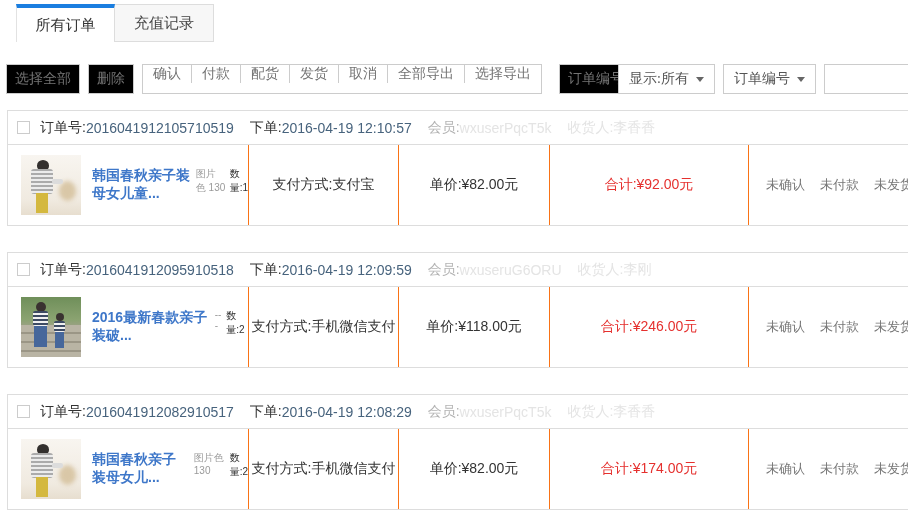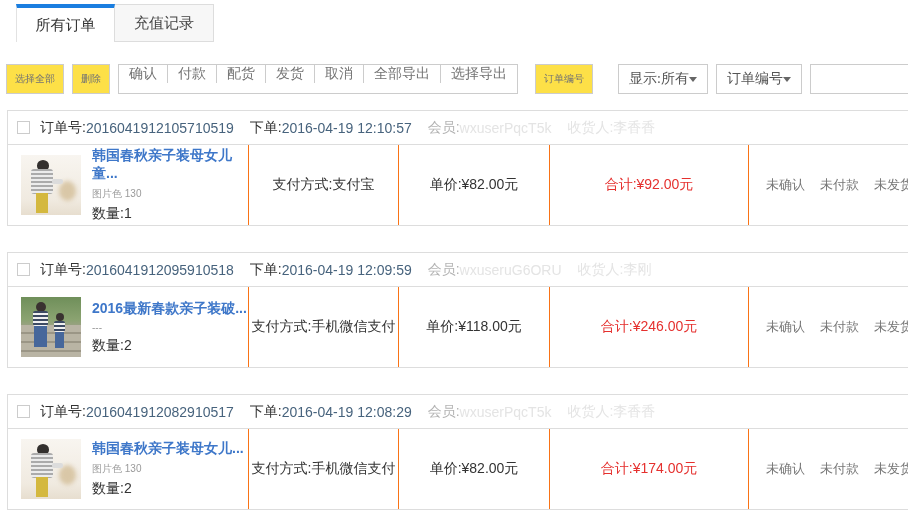--- a/index.html
+++ b/index.html
@@ -17,34 +17,34 @@
   .tab.active {
     background:#fff; border-top:4px solid #1a7ee0;
     border-left:1px solid #e2e2e2; border-right:1px solid #ddd;
   }
   .tab.inactive {
     background:#f7f7f7; border:1px solid #ddd; border-left:none; color:#444;font-family:Liberation Mono, monospace;
   }
   
   .toolbar { position:relative; display:flex; align-items:center; margin:22px 0 0 6px; height:30px; }
   .btn {
-    height:30px; padding:0 8px; border:1px solid #ccc; background:#fde047;
-    color:#737373; font-size:10px; margin-right:8px; cursor:pointer;
+    height:30px; padding:0 8px; border:1px solid #ccc; background:#000000;
+    color:#737373; font-size:14px; margin-right:8px; cursor:pointer;
     font-family:inherit;
   }
   .btn-group { display:flex; border:1px solid #ccc; margin-right:17px; height:30px; align-items:flex-start; }
   .btn-group .gbtn {
     border:none; border-right:1px solid #ccc; background:#fff; color:#737373;
     font-size:14px; padding:0 10px; cursor:pointer; font-family:inherit;
   }
   .btn-group .gbtn:last-child { border-right:none; }
   .toolbar-right { position:absolute; left:612px; top:0; display:flex; gap:8px; align-items:center; }
   .dropdown {
     height:30px; padding:0 10px; border:1px solid #ccc; background:#fff;
-    color:#555; font-size:14px; display:flex; align-items:center; 
+    color:#555; font-size:14px; display:flex; align-items:center; gap:7px;
     cursor:pointer; font-family:Liberation Serif, serif; white-space:nowrap;
   }
   .caret { width:0; height:0; border-left:4px solid transparent; border-right:4px solid transparent; border-top:5px solid #666; }
   .search-input { height:30px; width:150px; border:1px solid #ccc; padding:0 6px; font-size:14px; font-family:inherit; }
   
   .orders { margin-top:16px; }
   .order-block { width:940px; margin:0 0 26px 7px; border:1px solid #ddd; }
   .order-header {
     height:34px; border-bottom:1px solid #ddd; display:flex; align-items:center;
     padding-left:9px; font-size:14px; color:#333; white-space:nowrap;
@@ -59,24 +59,24 @@
   .cell {
     border-left:1px solid #f97316; display:flex; align-items:center; justify-content:center;
     font-size:14px; color:#333;
   }
   .cell.product { border-left:none; width:240px; justify-content:flex-start; padding-left:13px; }
   .cell.pay   { width:150px; }
   .cell.unit  { width:151px; }
   .cell.total { width:199px; color:#e5302e; }
   .cell.status { flex:1; justify-content:flex-start; padding-left:17px; gap:15px; font-size:13px; color:#777; }
   .thumb { position:relative; width:60px; height:60px; margin-right:11px; overflow:hidden; flex-shrink:0; cursor:pointer; }
-  .pinfo { display:flex; flex-direction:column; gap:4px; }
+  .pinfo { display:flex; flex-direction:row; gap:4px; }
   .ptitle { color:#3e77c9; font-weight:bold; font-size:14px; text-decoration:none; cursor:pointer; }
   .pcolor { color:#9a9a9a; font-size:10px; }
-  .pqty { color:#333; font-size:14px; }
+  .pqty { color:#333; font-size:10px; }
   
   .art-child { background:linear-gradient(180deg,#f8f5f0 0%,#f0eae0 75%,#e7decf 100%); }
   .ac-blob { position:absolute; right:5px; top:26px; width:17px; height:20px; background:#d9c7a7; border-radius:50%; filter:blur(2px); }
   .ac-hair { position:absolute; left:16px; top:5px; width:12px; height:11px; background:#33302e; border-radius:50% 50% 45% 45%; }
   .ac-shirt { position:absolute; left:10px; top:14px; width:22px; height:25px; border-radius:3px;
               background:repeating-linear-gradient(180deg,#ababab 0 2px,#ececec 2px 4px); }
   .ac-arm { position:absolute; left:31px; top:24px; width:11px; height:5px; background:#dcdcdc; border-radius:2px; }
   .ac-legs { position:absolute; left:15px; top:38px; width:12px; height:20px; background:#d4b83e; }
   
   .art-family { background:linear-gradient(180deg,#6f8f5a 0%,#8ba371 38%,#a59f90 55%,#b3af9f 100%); }

